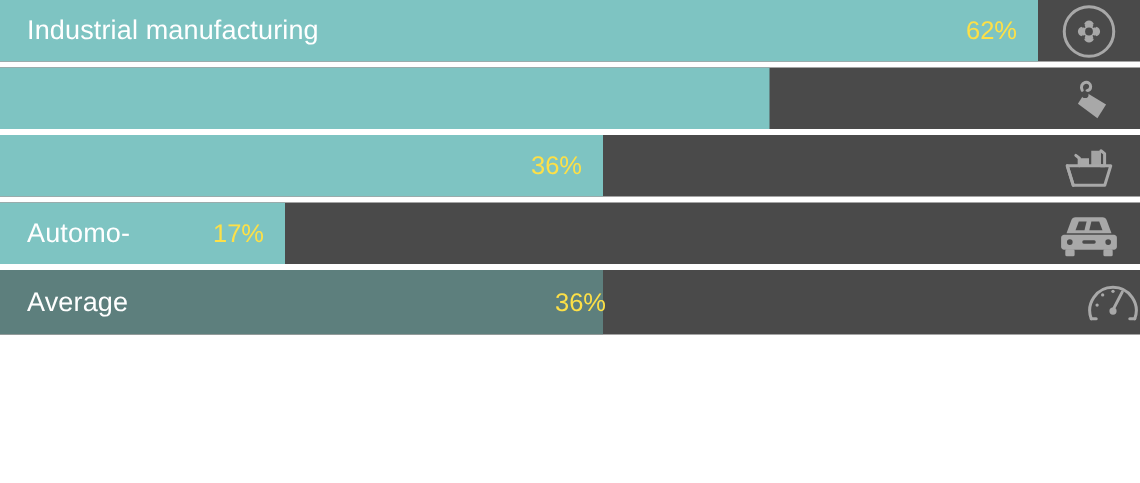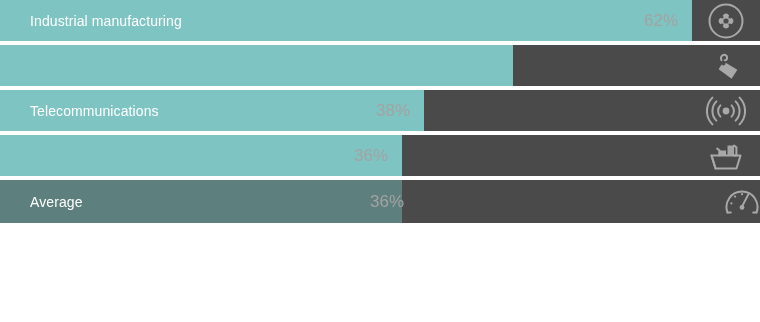--- a/index.html
+++ b/index.html
@@ -39,38 +39,38 @@
     left: 0;
     top: 0;
     bottom: 0;
     background: #7ec4c2;
   }
   .bar.average-bar {
     background: #5d7f7d;
   }
   .label {
     position: absolute;
-    left: 30px;
+    left: 18px;
     top: 0;
     height: 100%;
     display: flex;
     align-items: center;
     color: #ffffff;
-    font-size: 14px;
+    font-size: 18px;
     letter-spacing: 0.1px;
     white-space: nowrap;
     z-index: 3;
   }
   .value {
     position: absolute;
     top: 0;
     height: 100%;
     display: flex;
     align-items: center;
-    color: #a3a3a3;
+    color: #fde047;
     font-size: 17px;
     white-space: nowrap;
     z-index: 3;
   }
   .icon-cell {
     position: absolute;
     right: 0;
     top: 0;
     width: 68px;
     height: 100%;
@@ -123,51 +123,57 @@
       <div class="bar" style="width: 513px;"></div>
       <div class="icon-cell">
     <svg width="38" height="38" viewBox="0 0 38 38" aria-hidden="true">
       <path class="icon-stroke" stroke-width="2.2" d="M14.5 13.2c-1.2-2.4-.2-4.6 1.8-5.2 2-.6 3.8 .8 3.8 2.7 0 1.5-1.1 2.6-2.4 2.8"></path>
       <path class="icon-fill" d="M16.6 14.4 L30.4 22.7 L24.6 31.8 L11.6 22.2 Z"></path>
       <circle cx="16.4" cy="16.1" r="2.3" fill="#4a4a4a"></circle>
     </svg>
       </div>
     </div>
     <div class="row">
-      <div class="bar" style="width: 424px;"></div>
-      <div class="label">Telecommunications</div>
-      <div class="value" style="right: 350px;">38%</div>
-      <div class="icon-cell">
-    <svg width="40" height="38" viewBox="0 0 40 38" aria-hidden="true">
-      <circle cx="20" cy="19" r="3.4" class="icon-fill"></circle>
-      <path class="icon-stroke" stroke-width="2" d="M14.4 13.4a7.9 7.9 0 0 0 0 11.2"></path>
-      <path class="icon-stroke" stroke-width="2" d="M25.6 13.4a7.9 7.9 0 0 1 0 11.2"></path>
-      <path class="icon-stroke" stroke-width="2" d="M10.4 9.4a13.6 13.6 0 0 0 0 19.2"></path>
-      <path class="icon-stroke" stroke-width="2" d="M29.6 9.4a13.6 13.6 0 0 1 0 19.2"></path>
-      <path class="icon-stroke" stroke-width="2" d="M6.4 5.6a19.2 19.2 0 0 0 0 26.8"></path>
-      <path class="icon-stroke" stroke-width="2" d="M33.6 5.6a19.2 19.2 0 0 1 0 26.8"></path>
-    </svg>
-      </div>
-    </div>
-    <div class="row">
       <div class="bar" style="width: 402px;"></div>
       <div class="value" style="right: 372px;">36%</div>
       <div class="icon-cell">
     <svg width="40" height="38" viewBox="0 0 40 38" aria-hidden="true">
       <g class="icon-stroke" stroke-width="1.8" stroke-linejoin="round">
         <path d="M5.5 18.5 L34.5 18.5 L30.5 31.5 L9.5 31.5 Z"></path>
         <path d="M5.5 18.5 L9.5 31.5"></path>
       </g>
       <g class="icon-fill">
         <path d="M12.5 13.5 h7.5 v5 h-7.5 z"></path>
         <path d="M21.5 8.5 h6.5 v10 h-6.5 z" opacity="0.95"></path>
       </g>
       <g class="icon-stroke" stroke-width="1.6" stroke-linejoin="round">
         <path d="M11.2 11.6 L13.6 13.5 L13.6 18.5"></path>
         <path d="M28 8.5 L30.4 10.4 L30.4 18.5 L28 18.5"></path>
+      </g>
+    </svg>
+      </div>
+    </div>
+    <div class="row">
+      <div class="bar" style="width: 190px;"></div>
+      <div class="label">Automo-</div>
+      <div class="value" style="right: 584px;">17%</div>
+      <div class="icon-cell">
+    <svg width="42" height="34" viewBox="0 0 42 34" aria-hidden="true">
+      <g class="icon-fill">
+        <path d="M6 16.5 L9.2 7.8 C9.6 6.6 10.7 5.9 12 5.9 H30 C31.3 5.9 32.4 6.6 32.8 7.8 L36 16.5 H6 Z"></path>
+        <path d="M4.4 17.5 H37.6 C38.7 17.5 39.6 18.4 39.6 19.5 V25.5 C39.6 26.6 38.7 27.5 37.6 27.5 H4.4 C3.3 27.5 2.4 26.6 2.4 25.5 V19.5 C2.4 18.4 3.3 17.5 4.4 17.5 Z"></path>
+        <rect x="5.2" y="27.2" width="6.2" height="4.6" rx="1"></rect>
+        <rect x="30.6" y="27.2" width="6.2" height="4.6" rx="1"></rect>
+      </g>
+      <g fill="#4a4a4a">
+        <path d="M12 14.5 L14.2 8.6 H19.4 L18 14.5 Z"></path>
+        <path d="M21.2 14.5 L22.6 8.6 H27.8 L30 14.5 Z"></path>
+        <circle cx="8.2" cy="22.4" r="1.9"></circle>
+        <circle cx="33.8" cy="22.4" r="1.9"></circle>
+        <rect x="16.5" y="21.2" width="9" height="2.3" rx="1.1"></rect>
       </g>
     </svg>
       </div>
     </div>
     <div class="row">
       <div class="bar average-bar" style="width: 402px;"></div>
       <div class="label">Average</div>
       <div class="value" style="right: 372px;">36%</div>
       <div class="icon-cell">
     <svg width="40" height="38" viewBox="0 0 40 38" aria-hidden="true">

